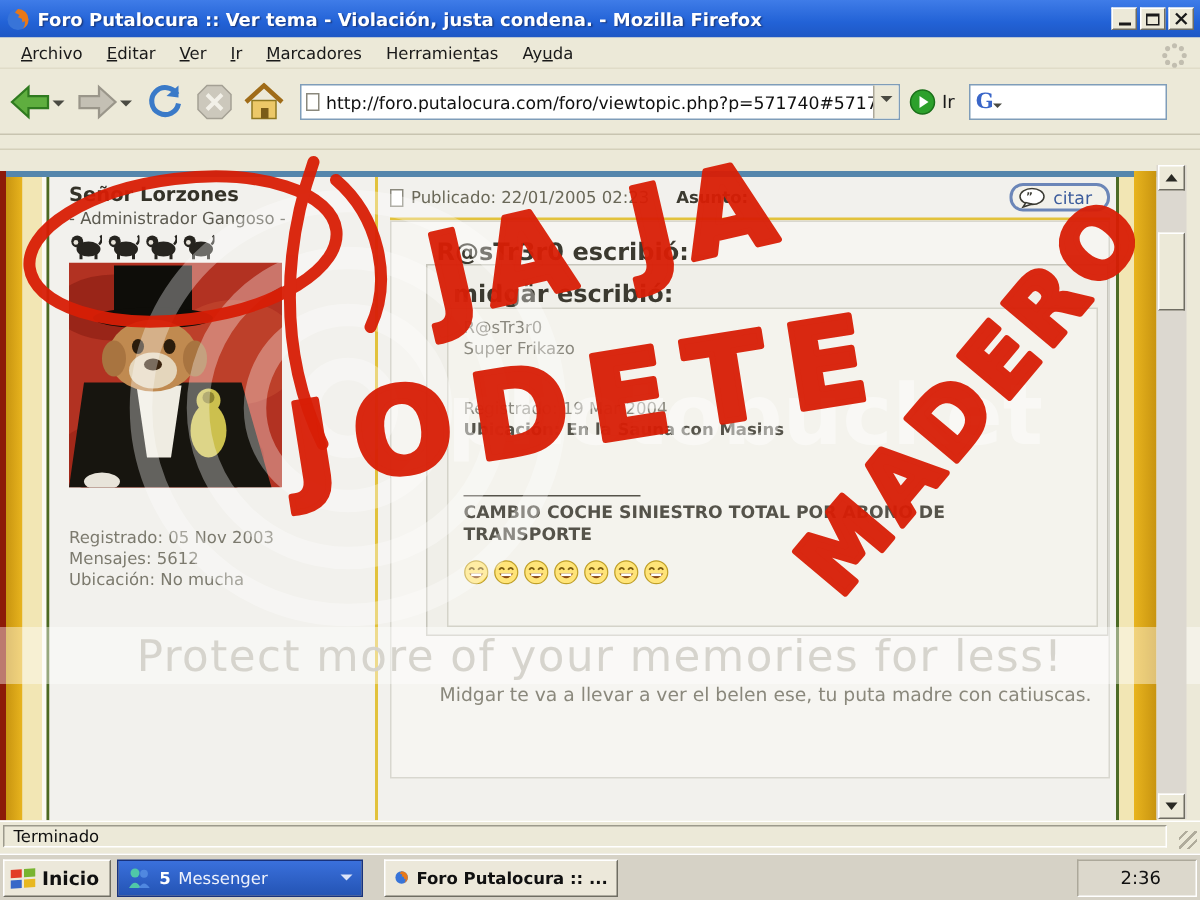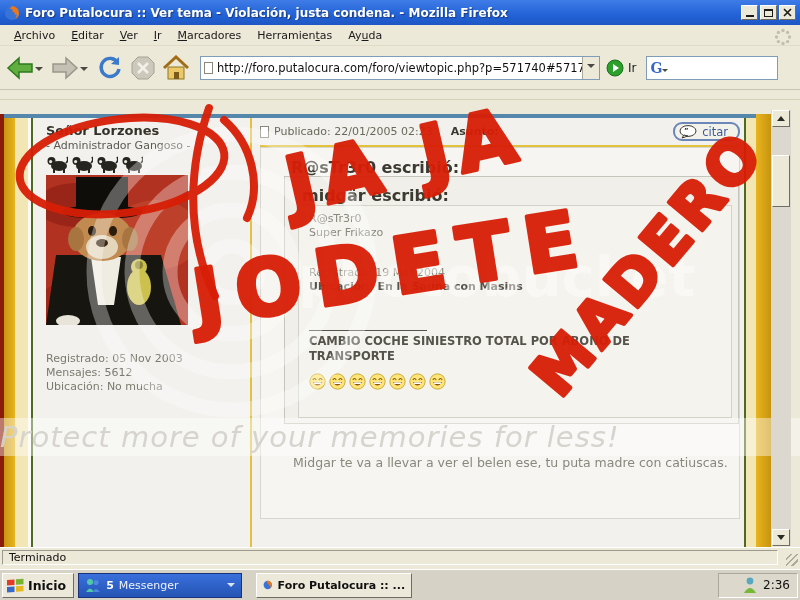--- a/index.html
+++ b/index.html
@@ -56,36 +56,36 @@
   .reply{position:absolute;left:32px;top:304px;width:438px;font-size:12.5px;color:#8a887c;line-height:21px;}
   .citar{margin-left:auto;height:19px;border:2px solid #6b86b8;border-radius:9px;background:#f2f1ea;display:flex;align-items:center;padding:0 10px 0 4px;color:#3c5c9c;font-size:11.5px;}
   .docicon{width:9px;height:12px;background:#fff;border:1px solid #8a887c;margin-right:5px;}
   
   .sbar{left:771px;top:10px;width:20px;height:436px;background:#dcd8d0;z-index:40;}
   .sb-btn{position:absolute;left:1px;width:18px;height:17px;background:#ece9d8;border:1px solid;border-color:#fff #6f6d62 #6f6d62 #fff;display:flex;align-items:center;justify-content:center;}
   .sb-thumb{position:absolute;left:1px;top:45px;width:18px;height:52px;background:#ece9d8;border:1px solid;border-color:#fff #6f6d62 #6f6d62 #fff;}
   .tri-up{width:0;height:0;border:4px solid transparent;border-bottom:5px solid #2a2a24;margin-top:-4px;}
   .tri-dn{width:0;height:0;border:4px solid transparent;border-top:5px solid #2a2a24;margin-bottom:-4px;}
   
-  .wm-band{left:0;right:0;top:318px;height:38px;background:rgba(255,255,255,.42);z-index:20;display:flex;align-items:center;font-style:italic;}
+  .wm-band{left:0;right:0;top:318px;height:38px;background:rgba(255,255,255,.42);z-index:20;display:flex;align-items:center;justify-content:center;}
   .wm-band span{font-size:29px;color:rgba(212,210,202,.95);letter-spacing:1px;white-space:nowrap;}
   .wm-svg{left:0;top:0;z-index:19;pointer-events:none;}
   .scrawl{left:0;top:0;z-index:30;pointer-events:none;}
   
   .statusbar{position:absolute;top:547px;left:0;right:0;height:22px;background:#ece9d8;border-top:1px solid #fff;padding:2px 2px;}
   .status-field{height:15px;border:1px solid;border-color:#9c9a8c #fff #fff #9c9a8c;font-size:11px;color:#101010;display:flex;align-items:center;padding-left:6px;margin-right:20px;}
   .grip{position:absolute;right:2px;bottom:3px;width:12px;height:12px;background:repeating-linear-gradient(135deg,transparent 0 3px,#b0ac9c 3px 4.5px);}
   
   .taskbar{position:absolute;top:569px;left:0;right:0;height:31px;background:#d6d2c6;border-top:1px solid #fff;display:flex;align-items:center;padding:0 2px;}
   .startbtn{height:25px;background:#ece8da;border:1px solid;border-color:#fff #6f6d62 #6f6d62 #fff;display:flex;align-items:center;padding:0 7px 0 4px;font-weight:bold;font-size:12.5px;color:#101010;gap:4px;}
   .taskbtn{height:25px;display:flex;align-items:center;font-size:11px;gap:5px;padding:0 6px;margin-left:4px;}
   .msgrbtn{width:164px;background:linear-gradient(#3a70dc,#2454b4);border:1px solid #18327c;color:#eef2fc;}
   .msgr-count{font-weight:bold;color:#fff;}
   .fxbtn{width:156px;background:#ece8da;border:1px solid;border-color:#fff #6f6d62 #6f6d62 #fff;font-weight:bold;color:#101010;white-space:nowrap;overflow:hidden;margin-left:14px;}
-  .tray{margin-left:auto;height:25px;width:80px;border:1px solid;border-color:#aca89a #fff #fff #aca89a;display:flex;align-items:center;justify-content:flex-end;padding:0 7px;gap:6px;font-size:12px;color:#101010;background:#dcd8cc;}
+  .tray{margin-left:auto;height:25px;width:80px;border:1px solid;border-color:#aca89a #fff #fff #aca89a;display:flex;align-items:center;justify-content:flex-end;padding:0 23px;gap:6px;font-size:12px;color:#101010;background:#dcd8cc;}
   .msgr-drop{width:0;height:0;border:4px solid transparent;border-top-color:#dce4f8;margin-left:auto;margin-top:4px;}
   u{text-decoration:underline;}
 </style>
 </head>
 <body>
 
 <div class="titlebar">
   <svg width="16" height="16" viewBox="0 0 16 16">
       <circle cx="8" cy="8" r="7" fill="#3874d8"></circle>
       <path d="M8,1 a7,7 0 0 1 7,7 a7,7 0 0 1 -4,6.3 a6,6 0 0 0 1.5,-5.3 l-1.5,1 l-0.5,-2.5 l-2.5,-1 l1,-1.5 l-3,-1.5 a7,7 0 0 1 2,-2.5z" fill="#e87818"></path>

